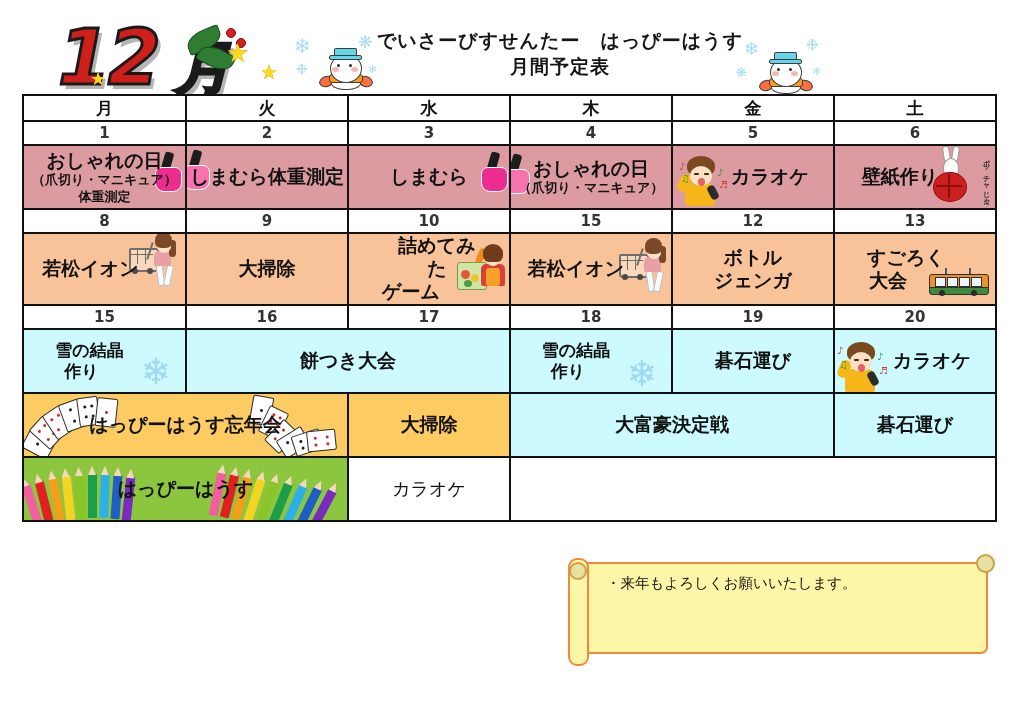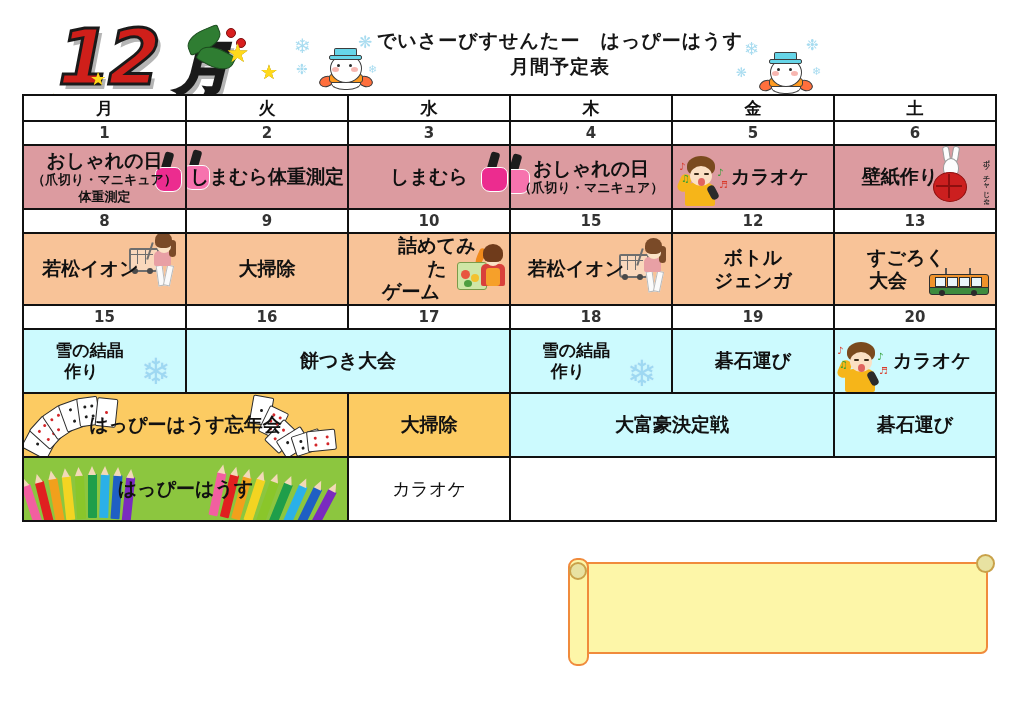--- a/index.html
+++ b/index.html
@@ -594,13 +594,14 @@
     </td>
     <td class="evt c-white" colspan="3"></td>
   </tr>
 </tbody>
   </table>
 
 <div id="note-box">
   <div id="note-roll-l"></div>
   <div id="note-roll-l2"></div>
   <div id="note-roll-r"></div>
+  <div class="note-line">・来年もよろしくお願いいたします。</div>
 </div>
 
 </body></html>

